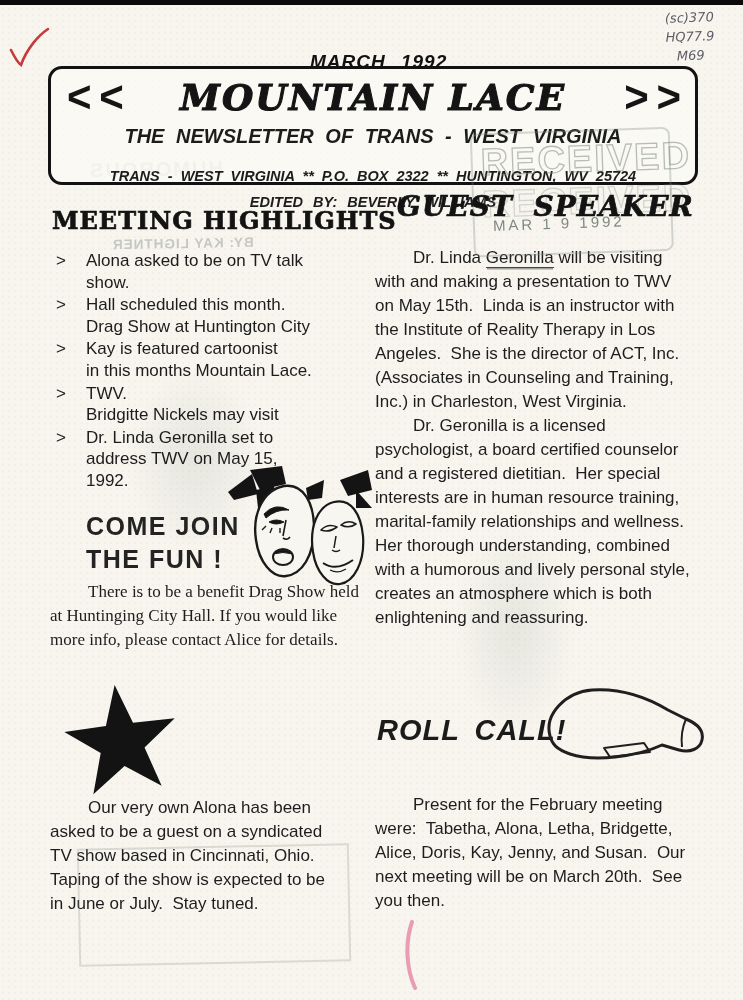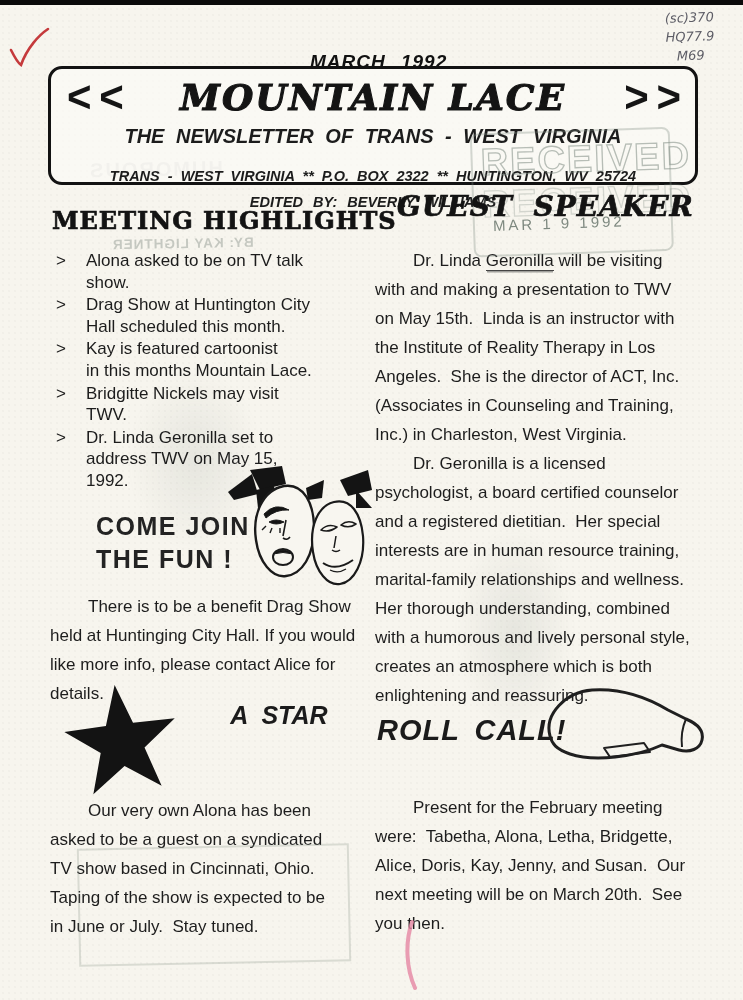--- a/index.html
+++ b/index.html
@@ -32,26 +32,26 @@
   .stamp{position:absolute;left:476px;top:132px;width:200px;height:130px;transform:rotate(-2deg);z-index:3;pointer-events:none;}
   .stamp .word{position:absolute;left:6px;top:6px;font-weight:bold;font-size:38px;letter-spacing:2px;
     color:transparent;-webkit-text-stroke:1.3px rgba(128,140,131,0.55);}
   .stamp .word2{top:48px;opacity:.55;}
   .stamp .date{position:absolute;left:16px;top:82px;font-size:15px;letter-spacing:3px;color:rgba(105,118,108,0.85);}
   .stamp .box{position:absolute;left:-4px;top:-2px;width:196px;height:120px;border:2px solid rgba(128,140,131,0.32);border-radius:8px;}
   
   .h-serif{font-family:"DejaVu Serif", serif;font-weight:bold;color:#131313;-webkit-text-stroke:0.7px #131313;}
   .mh-head{position:absolute;left:52px;top:206px;font-size:24px;letter-spacing:1px;}
   .gs-head{position:absolute;left:397px;top:190px;font-size:28px;font-style:italic;letter-spacing:1px;word-spacing:10px;z-index:4;}
-  .cj-head{position:absolute;left:96px;top:510px;font-size:25px;font-weight:bold;letter-spacing:1.5px;line-height:33px;color:#232323;}
+  .cj-head{position:absolute;left:86px;top:510px;font-size:25px;font-weight:bold;letter-spacing:1.5px;line-height:33px;color:#232323;}
   .star-head{position:absolute;left:206px;top:700px;width:146px;text-align:center;font-size:25px;
     font-weight:bold;font-style:italic;word-spacing:7px;line-height:31px;color:#1b1b1b;}
   .rc-head{position:absolute;left:377px;top:714px;font-size:29px;font-weight:bold;font-style:italic;letter-spacing:1px;word-spacing:6px;color:#1b1b1b;}
   
-  .body-txt{font-size:17px;line-height:29px;color:#1d1d1d;white-space:pre-wrap;}
+  .body-txt{font-size:17px;line-height:24px;color:#1d1d1d;white-space:pre-wrap;}
   .para{position:absolute;text-indent:38px;}
   .bullets{position:absolute;left:56px;top:250px;width:306px;}
   .b-item{display:flex;margin-bottom:1px;}
   .b-mark{width:30px;flex:none;font-size:17px;line-height:21.6px;}
   .b-lines{font-size:17px;line-height:21.6px;white-space:nowrap;}
   .underline-dash{border-bottom:1.5px solid #444;box-shadow:0 2.5px 0 -1px rgba(90,90,90,.55);}
   
   .masks{position:absolute;left:222px;top:464px;z-index:1;}
   .star{position:absolute;left:58px;top:676px;transform:rotate(-7deg);}
   .megaphone{position:absolute;left:536px;top:684px;}
@@ -113,36 +113,36 @@
     <div class="b-item">
       <span class="b-mark">&gt;</span>
       <div class="b-lines">
           <div>Alona asked to be on TV talk</div>
           <div>show.</div>
         </div>
     </div>
     <div class="b-item">
       <span class="b-mark">&gt;</span>
       <div class="b-lines">
+          <div>Hall scheduled this month.</div>
           <div>Drag Show at Huntington City</div>
-          <div>Hall scheduled this month.</div>
         </div>
     </div>
     <div class="b-item">
       <span class="b-mark">&gt;</span>
       <div class="b-lines">
           <div>Kay is featured cartoonist</div>
           <div>in this months Mountain Lace.</div>
         </div>
     </div>
     <div class="b-item">
       <span class="b-mark">&gt;</span>
       <div class="b-lines">
+          <div>TWV.</div>
           <div>Bridgitte Nickels may visit</div>
-          <div>TWV.</div>
         </div>
     </div>
     <div class="b-item">
       <span class="b-mark">&gt;</span>
       <div class="b-lines">
           <div>Dr. Linda Geronilla set to</div>
           <div>address TWV on May 15,</div>
           <div>1992.</div>
         </div>
     </div>
@@ -170,28 +170,27 @@
       <path d="M51,90 Q61,82 71,90 Q61,87 51,90 Z" fill="#141414" stroke-width="1"></path>
       <path d="M112,38 C96,42 87,62 91,88 C94,108 106,122 118,120 C132,118 143,98 141,72 C139,50 129,34 112,38 Z" fill="#f8f6f0" stroke-width="2.2"></path>
       <path d="M99,66 Q106,59 115,63 Q107,69 99,66 Z" stroke-width="1.6"></path>
       <path d="M119,61 Q126,55 134,60 Q127,65 119,61 Z" stroke-width="1.6"></path>
       <path d="M114,72 L112,84 M110,86 Q114,89 118,86" stroke-width="1.5"></path>
       <path d="M101,99 Q114,108 131,96" stroke-width="2"></path>
       <path d="M108,106 Q116,110 124,105" stroke-width="1.2"></path>
     </g>
   </svg>
 
-  <div class="para body-txt" style="left:50px;top:592px;width:318px;">There is to be a benefit Drag Show held at Huntinging City Hall. If you would like more info, please contact Alice for details.</div>
+  <div class="para body-txt" style="left:50px;top:580px;width:318px;font-family:Liberation Serif, serif;">There is to be a benefit Drag Show held at Huntinging City Hall. If you would like more info, please contact Alice for details.</div>
 
   <svg class="star" width="126" height="122" viewBox="0 0 100 100">
     <polygon points="50,7 61.2,39.6 95.6,40.2 68.1,60.9 78.2,93.8 50,74 21.8,93.8 31.9,60.9 4.4,40.2 38.8,39.6" fill="#131313"></polygon>
   </svg>
 
   <div class="star-head">
-    <div>A STAR</div>
   </div>
 
   <div class="para body-txt" style="left:50px;top:796px;width:284px;">Our very own Alona has been asked to be a guest on a syndicated TV show based in Cincinnati, Ohio.  Taping of the show is expected to be in June or July.  Stay tuned.</div>
 
   <div class="h-serif gs-head">GUEST SPEAKER</div>
 
   <div style="position:absolute;left:375px;top:246px;width:316px;">
     <div class="body-txt" style="text-indent:38px;"><span>Dr. Linda </span><span class="underline-dash">Geronilla</span><span> will be visiting with and making a presentation to TWV on May 15th.  Linda is an instructor with the Institute of Reality Therapy in Los Angeles.  She is the director of ACT, Inc. (Associates in Counseling and Training, Inc.) in Charleston, West Virginia.</span></div>
     <div class="body-txt" style="text-indent:38px;">Dr. Geronilla is a licensed psychologist, a board certified counselor and a registered dietitian.  Her special interests are in human resource training, marital-family relationships and wellness.  Her thorough understanding, combined with a humorous and lively personal style, creates an atmosphere which is both enlightening and reassuring.</div>
   </div>

